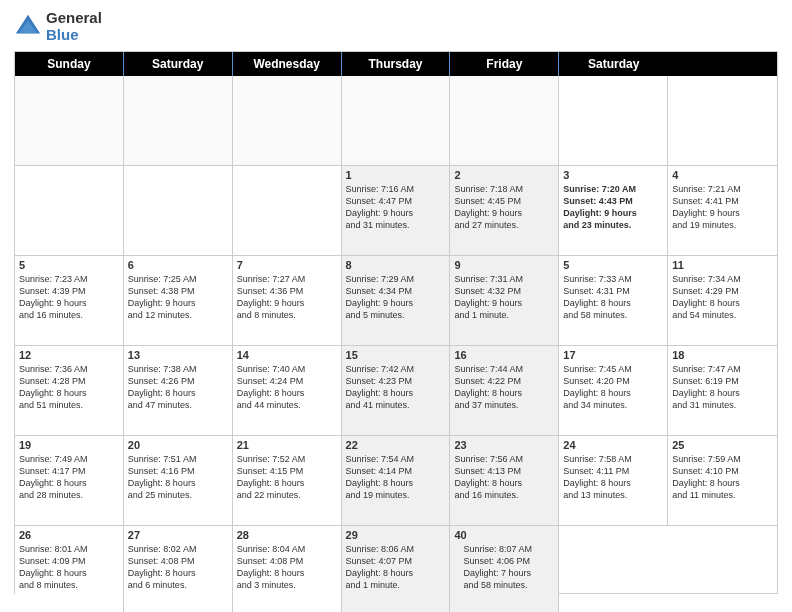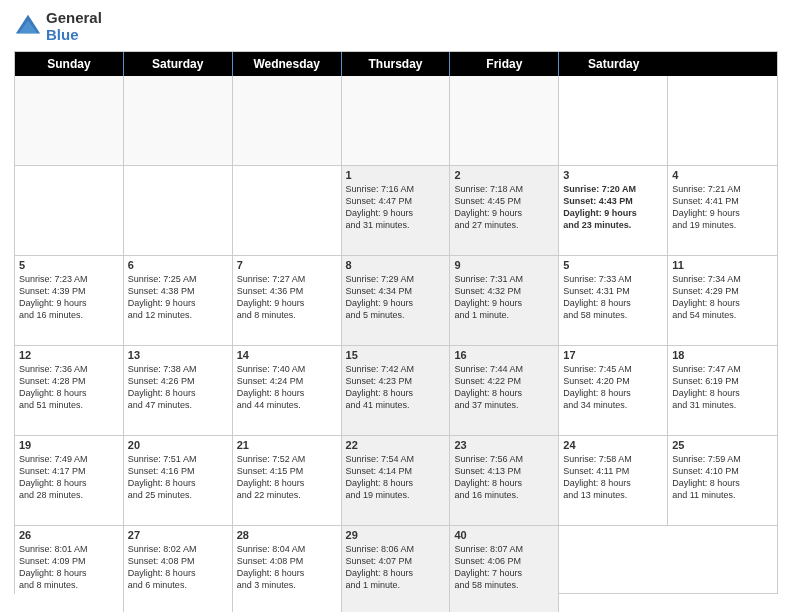--- a/index.html
+++ b/index.html
@@ -270,20 +270,20 @@
         </div>
         <div class="cell shaded">
           <div class="day-num">29</div>
           <div class="cell-info" style="white-space: pre-line;">Sunrise: 8:06 AM
 Sunset: 4:07 PM
 Daylight: 8 hours
 and 1 minute.</div>
         </div>
         <div class="cell shaded">
           <div class="day-num">40</div>
-          <div class="cell-info" style="white-space: pre-line;">Sunrise: 8:07 AM
+          <div class="cell-info" style="white-space: pre-line; margin-left: 9px;">Sunrise: 8:07 AM
 Sunset: 4:06 PM
 Daylight: 7 hours
 and 58 minutes.</div>
         </div>
       </div>
   </div>
 </div>
 
 </body></html>

